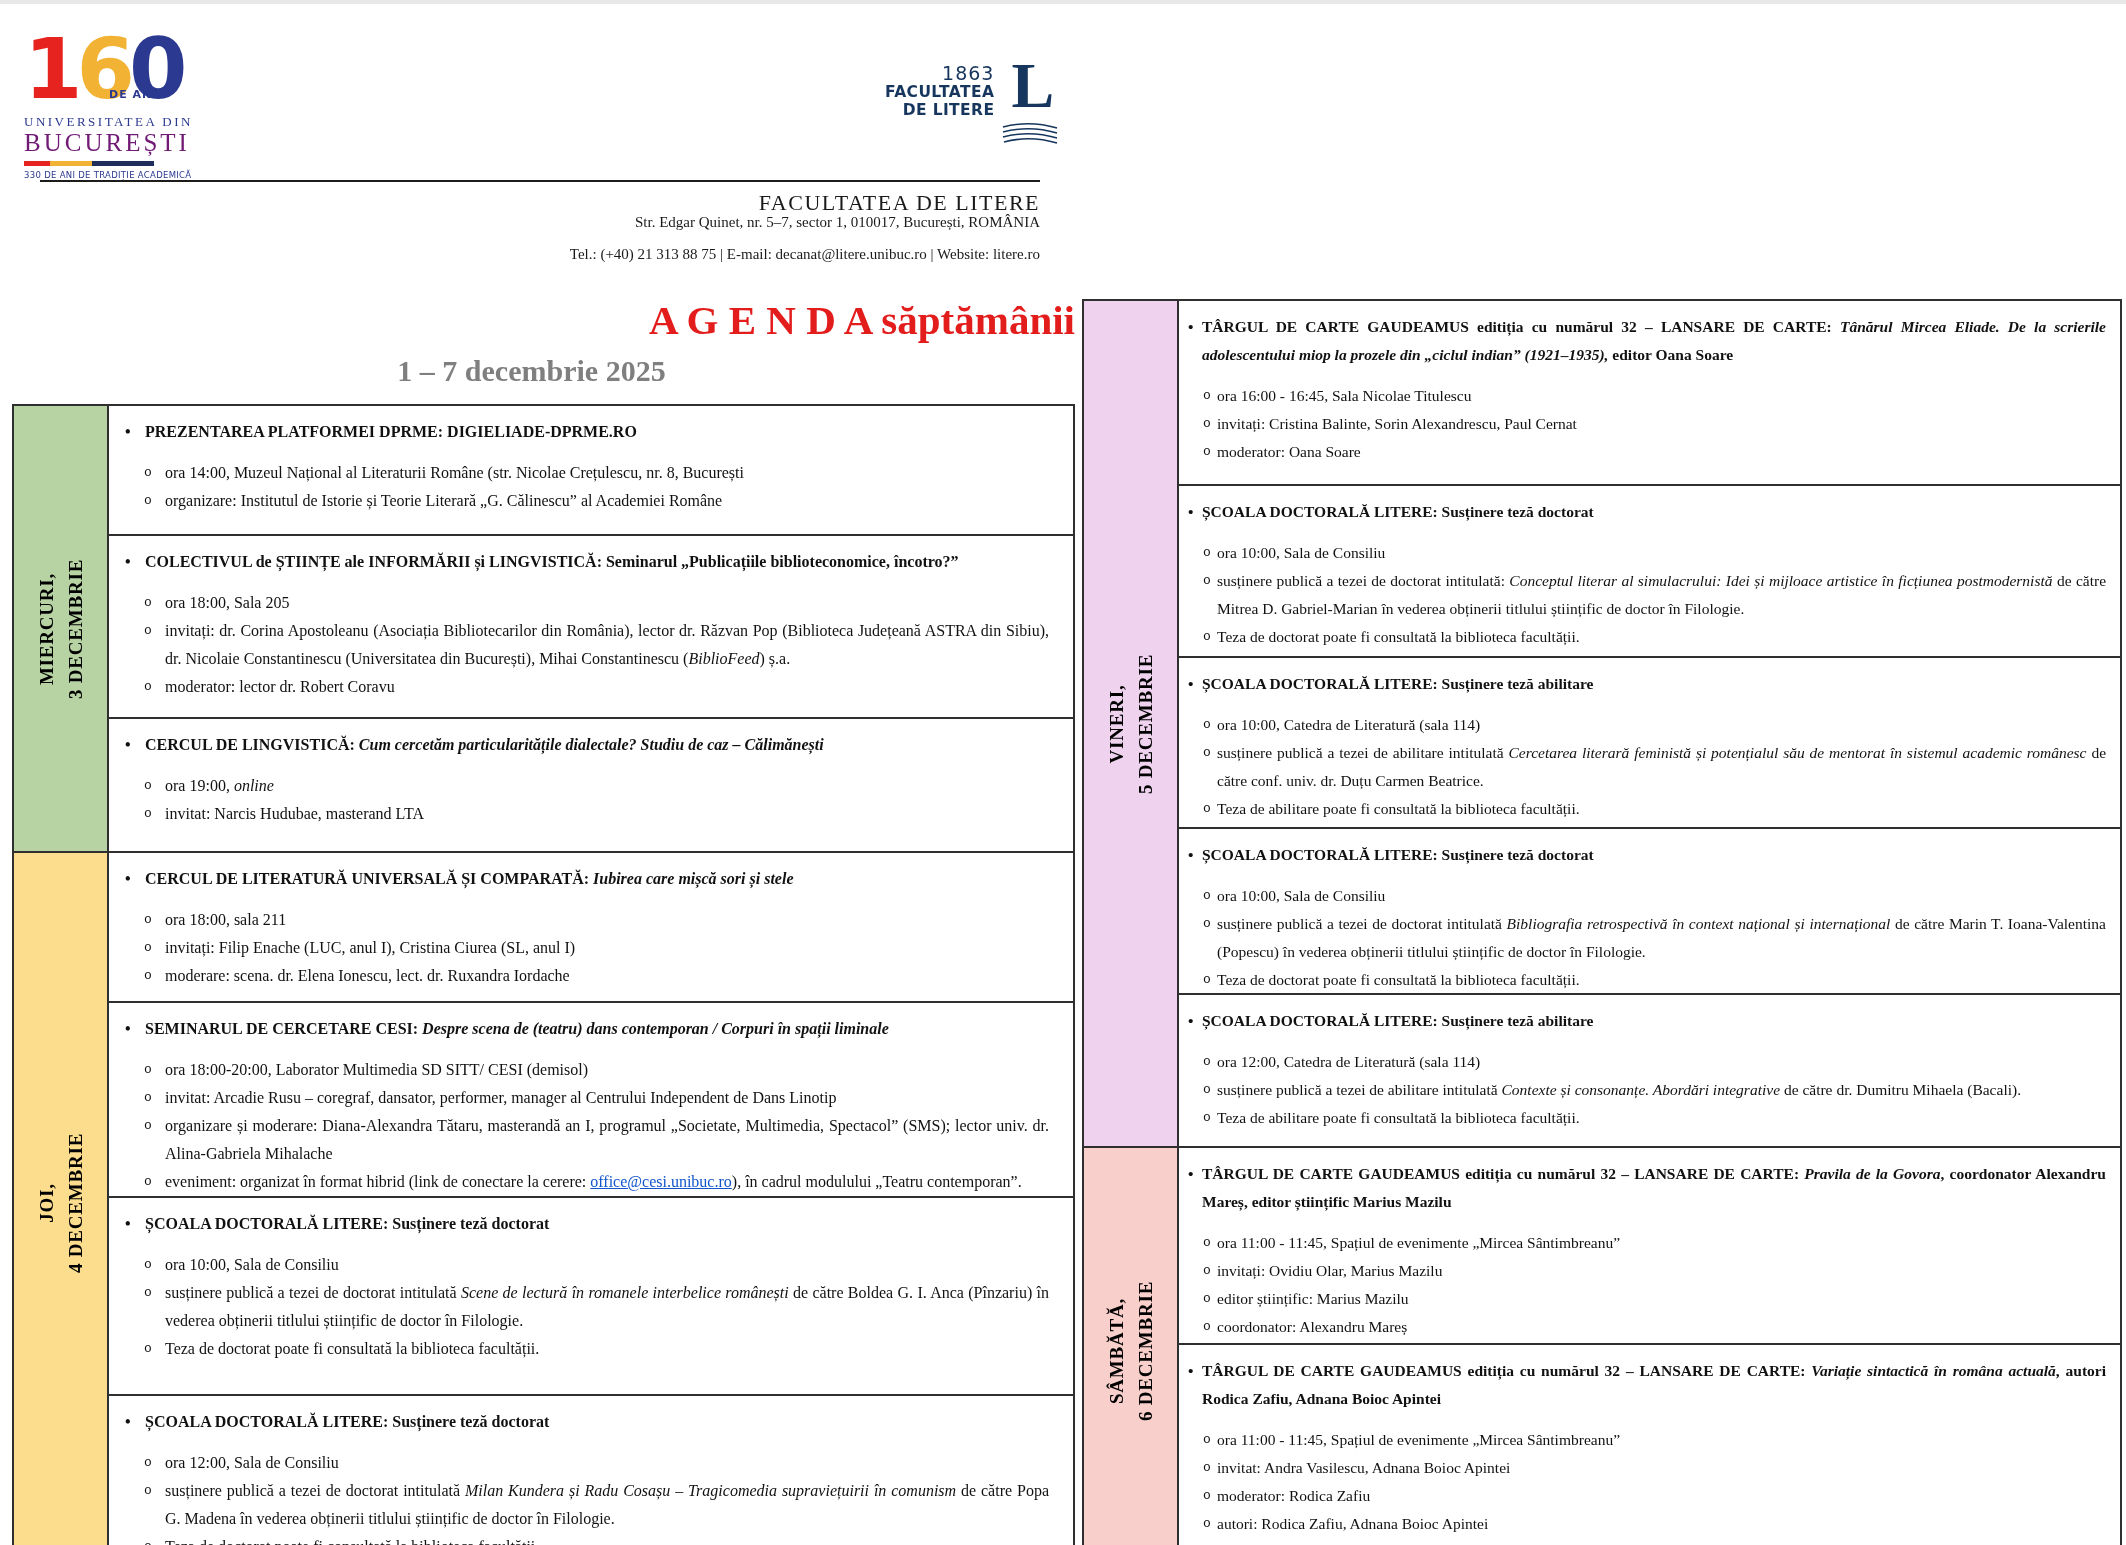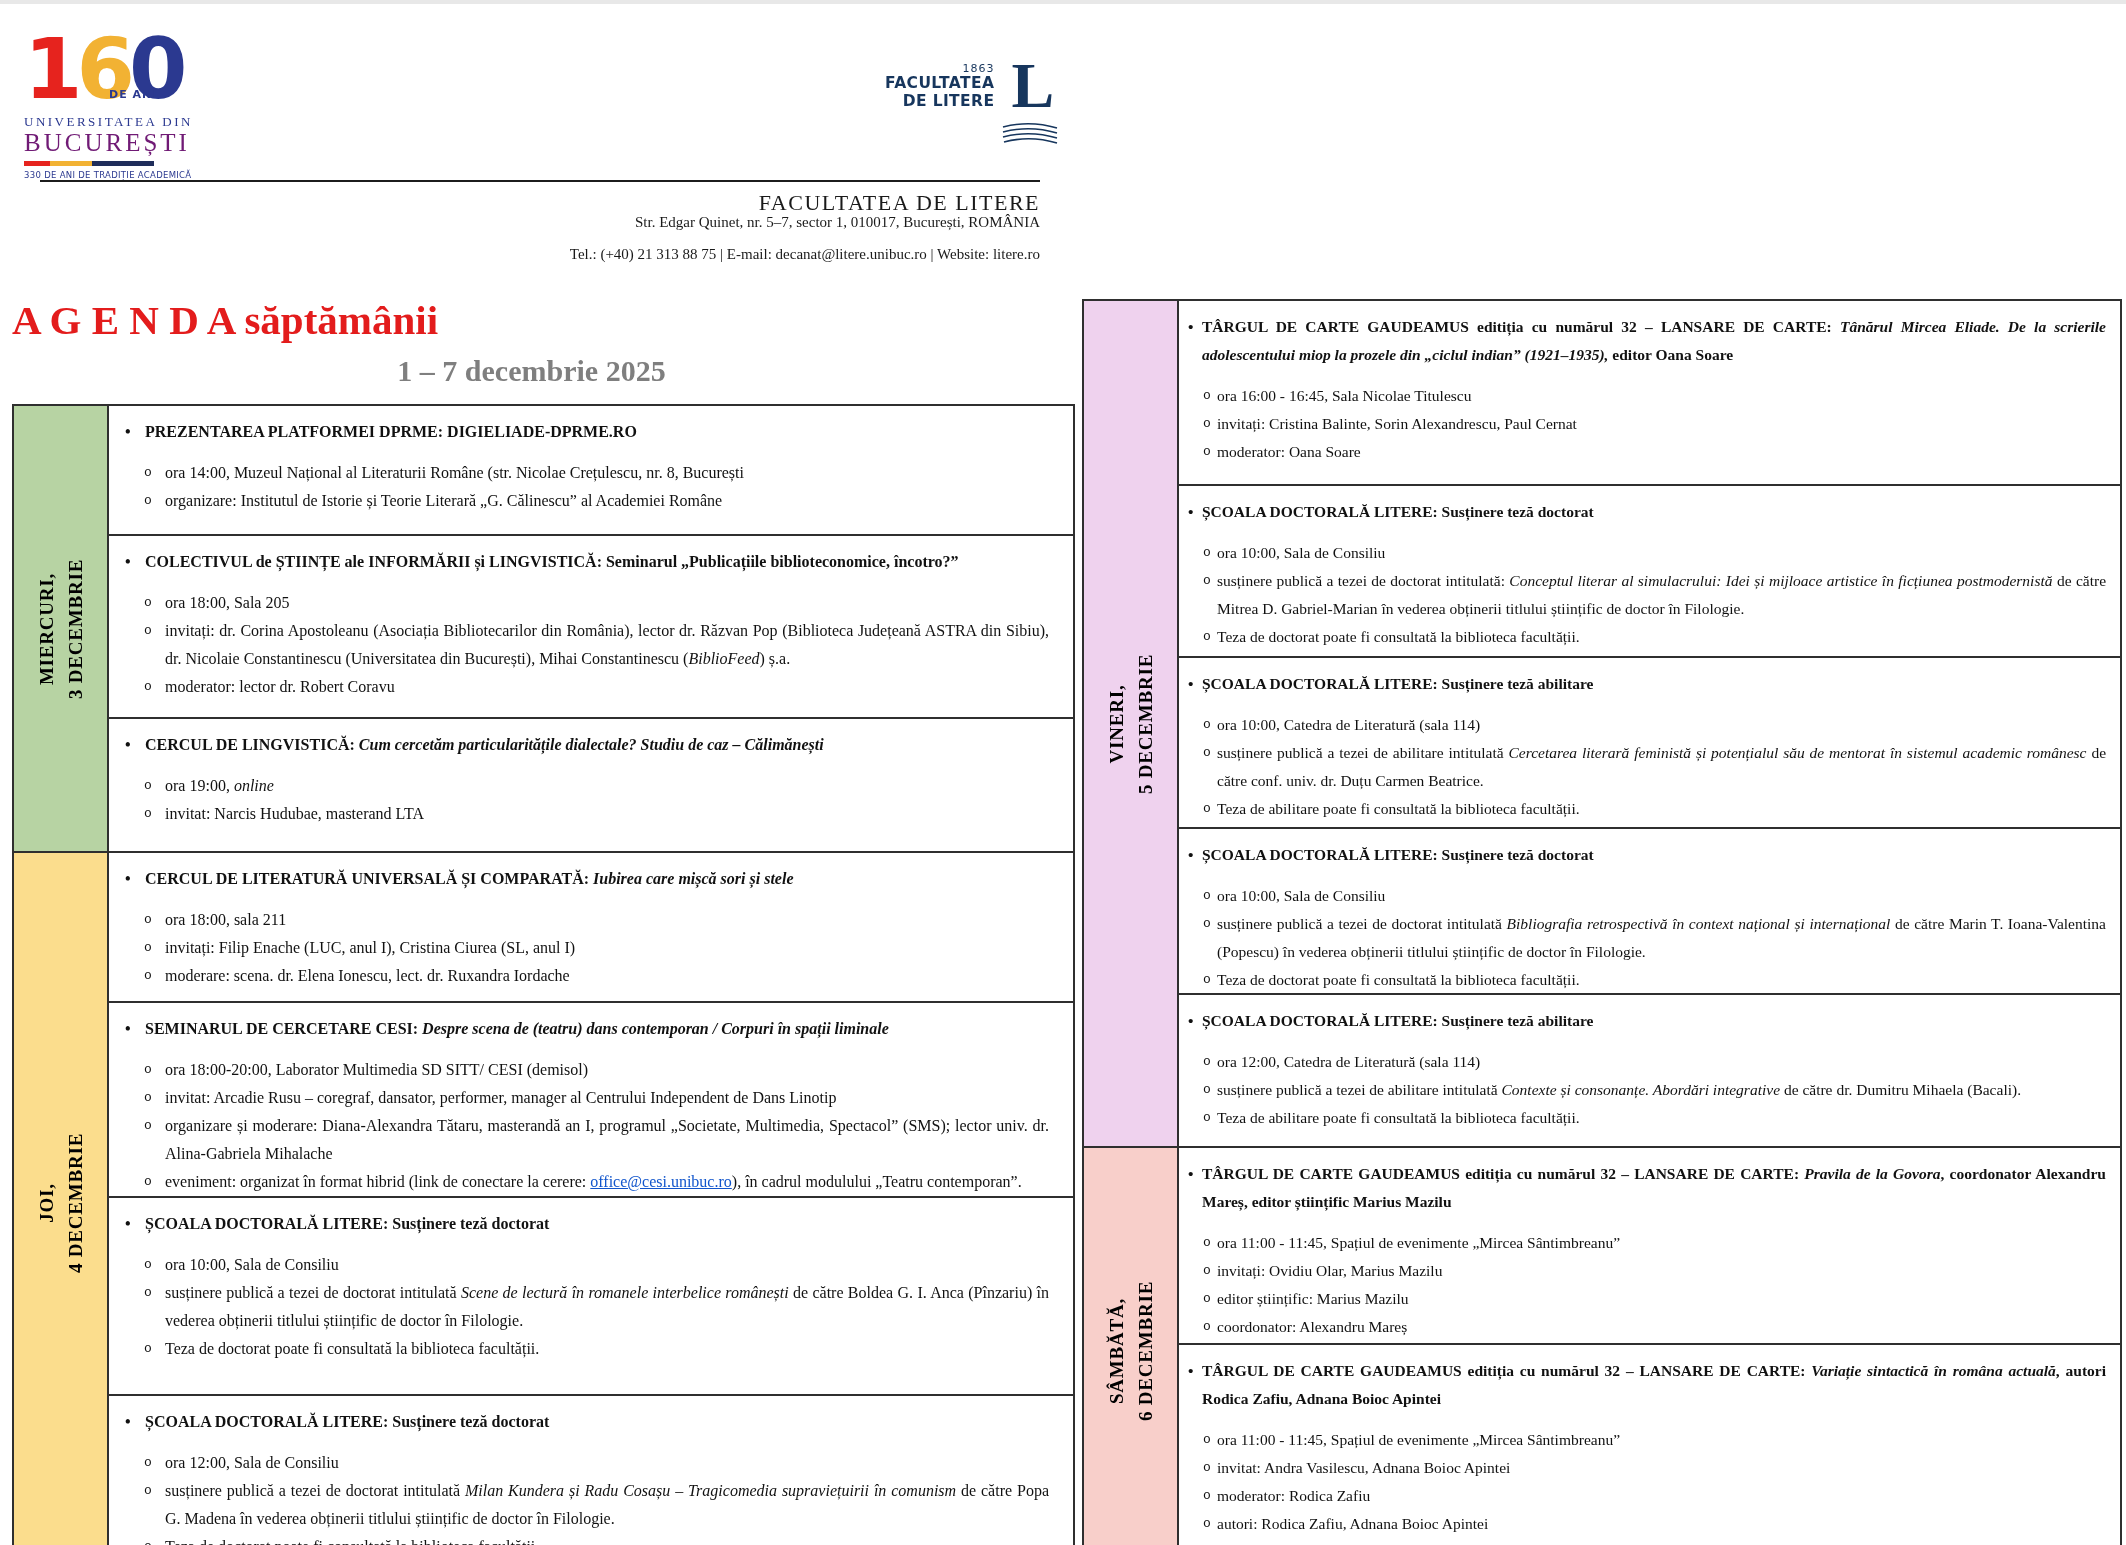--- a/index.html
+++ b/index.html
@@ -18,34 +18,34 @@
             font-size:11px; font-weight:bold; color:#2b3990; letter-spacing:1px; }
   .univ-line1 { font-size:13px; letter-spacing:2.5px; color:#2b3990; margin-top:4px; }
   .univ-line2 { font-size:25px; letter-spacing:3px; color:#701a75; line-height:1.05; }
   .tricolor { display:flex; height:5px; width:130px; margin:5px 0 4px; }
   .tri-red { width:26px; background:#e6231e; } .tri-gold { width:42px; background:#f2b233; }
   .tri-navy { width:62px; background:#1f2d5a; }
   .trad { font-family:"DejaVu Sans",sans-serif; font-size:8.5px; color:#2b3990; letter-spacing:0.3px; }
 
   .logo-litere { position:absolute; left:885px; top:52px; display:flex; align-items:flex-start; }
   .ll-text { text-align:right; color:#17365d; font-family:"DejaVu Sans",sans-serif; padding-top:6px; }
-  .ll-year { font-size:11px; letter-spacing:1px; }
+  .ll-year { font-size:19px; letter-spacing:1px; }
   .ll-n { font-size:15.5px; font-weight:bold; letter-spacing:0.4px; line-height:1.15; }
   .ll-mark { position:relative; width:58px; height:90px; margin-left:7px; }
   .ll-L { font-family:"Liberation Serif",serif; font-weight:bold; font-size:64px; line-height:0.95;
           color:#17365d; position:absolute; left:10px; top:0; }
   .ll-book { position:absolute; left:0; bottom:0; }
 
   .header-rule { position:absolute; left:40px; top:176px; width:1000px; height:2px; background:#1c1c1c; }
   .fac-name { position:absolute; left:540px; top:186px; width:500px; text-align:right;
               font-size:22px; letter-spacing:1.5px; color:#1a1a1a; }
   .addr { position:absolute; left:400px; width:640px; text-align:right; font-size:15px; color:#1a1a1a; }
   .addr1 { top:210px; } .addr2 { top:242px; }
 
-  .main-title { position:absolute; left:12px; top:292px; width:1063px; text-align:left;
+  .main-title { position:absolute; left:12px; top:292px; width:1063px; text-align:right;
                 font-size:41px; font-weight:bold; }
   .subtitle { position:absolute; left:0; top:350px; width:1063px; text-align:center;
               font-size:30px; font-weight:bold; }
 
   
   .agenda-table { position:absolute; box-sizing:border-box; border:2px solid #2f2f2f; background:#fff; }
   .agenda-left  { left:12px;   top:400px; width:1063px; height:1145px; font-size:16px; }
   .agenda-right { left:1082px; top:295px; width:1040px; height:1250px; font-size:15.5px; }
 
   .day-section { display:flex; }

